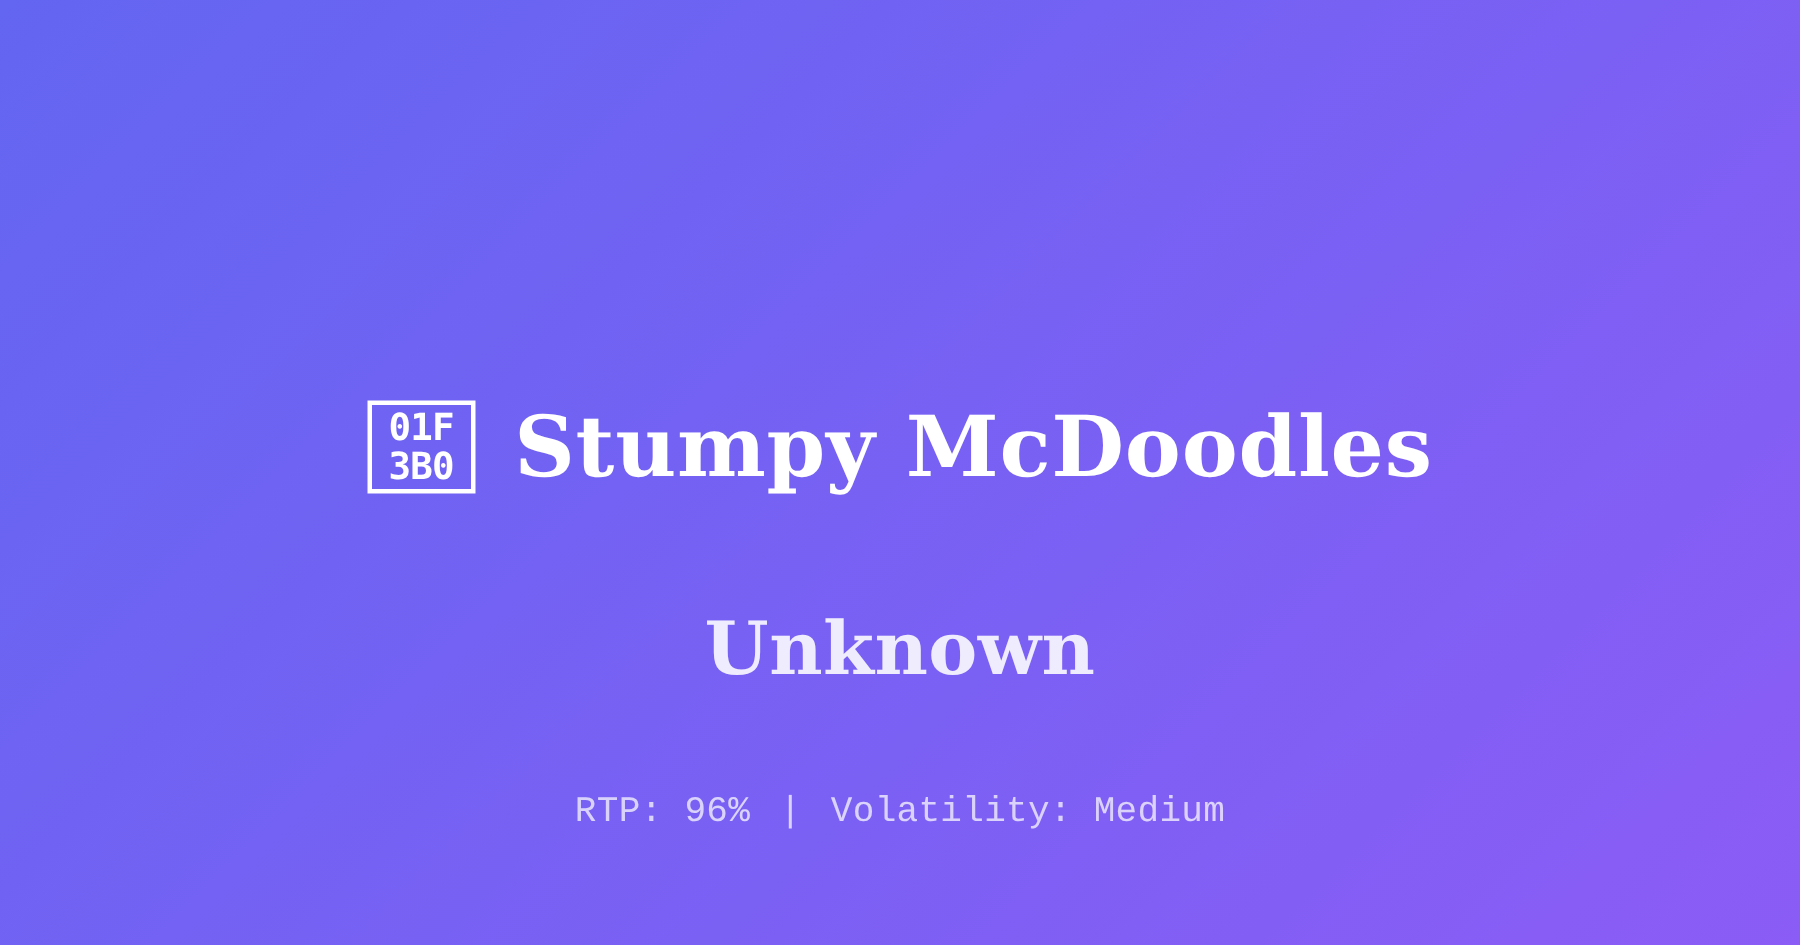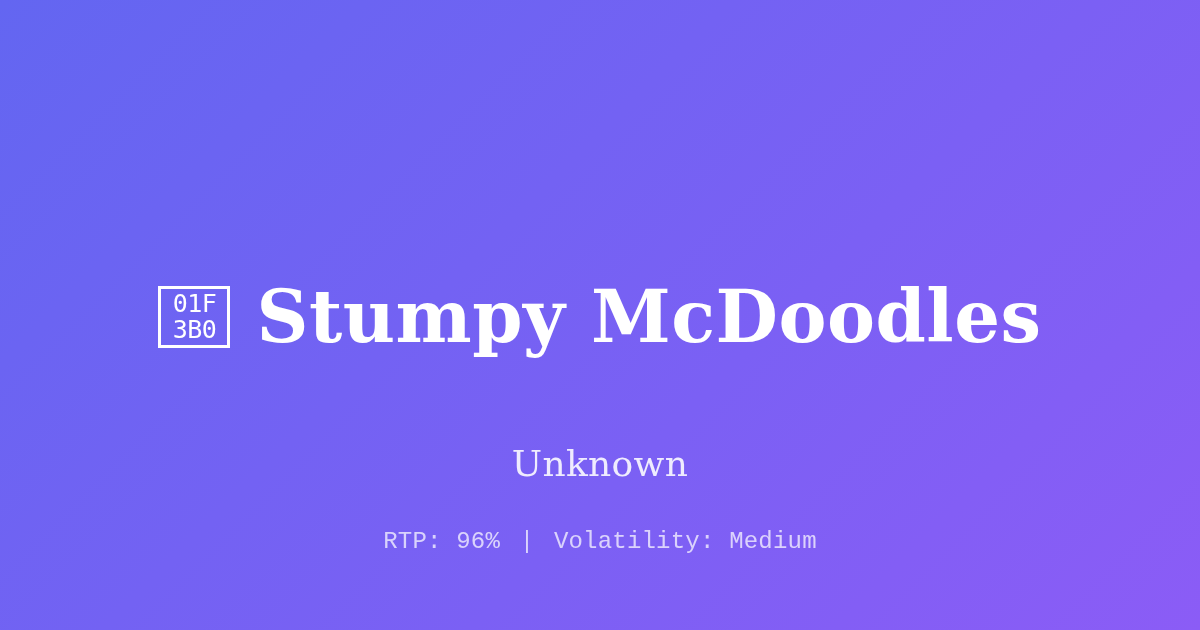--- a/index.html
+++ b/index.html
@@ -53,47 +53,47 @@
     flex-direction: column;
     align-items: center;
     justify-content: center;
     width: 72px;
     height: 62px;
     box-sizing: border-box;
     border: 3px solid #ffffff;
     color: #ffffff;
     font-family: "DejaVu Sans Mono", "Liberation Mono", monospace;
     font-size: 25px;
-    font-weight: 400;
+    font-weight: 700;
     letter-spacing: -0.5px;
     line-height: 26px;
     flex: 0 0 auto;
   }
 
   .emoji-tofu .tofu-line {
     display: block;
     white-space: pre;
   }
 
   .game-title {
     color: #ffffff;
     font-family: "DejaVu Serif", "Liberation Serif", serif;
-    font-size: 72px;
+    font-size: 56px;
     font-weight: 700;
     letter-spacing: 0.5px;
     white-space: nowrap;
     line-height: 1.02;
   }
 
   .game-provider {
     margin-top: 42px;
     color: rgba(255, 255, 255, 0.88);
     font-family: "DejaVu Serif", "Liberation Serif", serif;
-    font-size: 36px;
-    font-weight: 400;
+    font-size: 49px;
+    font-weight: 700;
     letter-spacing: 0.3px;
     line-height: 1.1;
     white-space: nowrap;
   }
 
   
 
   .stats-line {
     position: absolute;
     left: 0;

